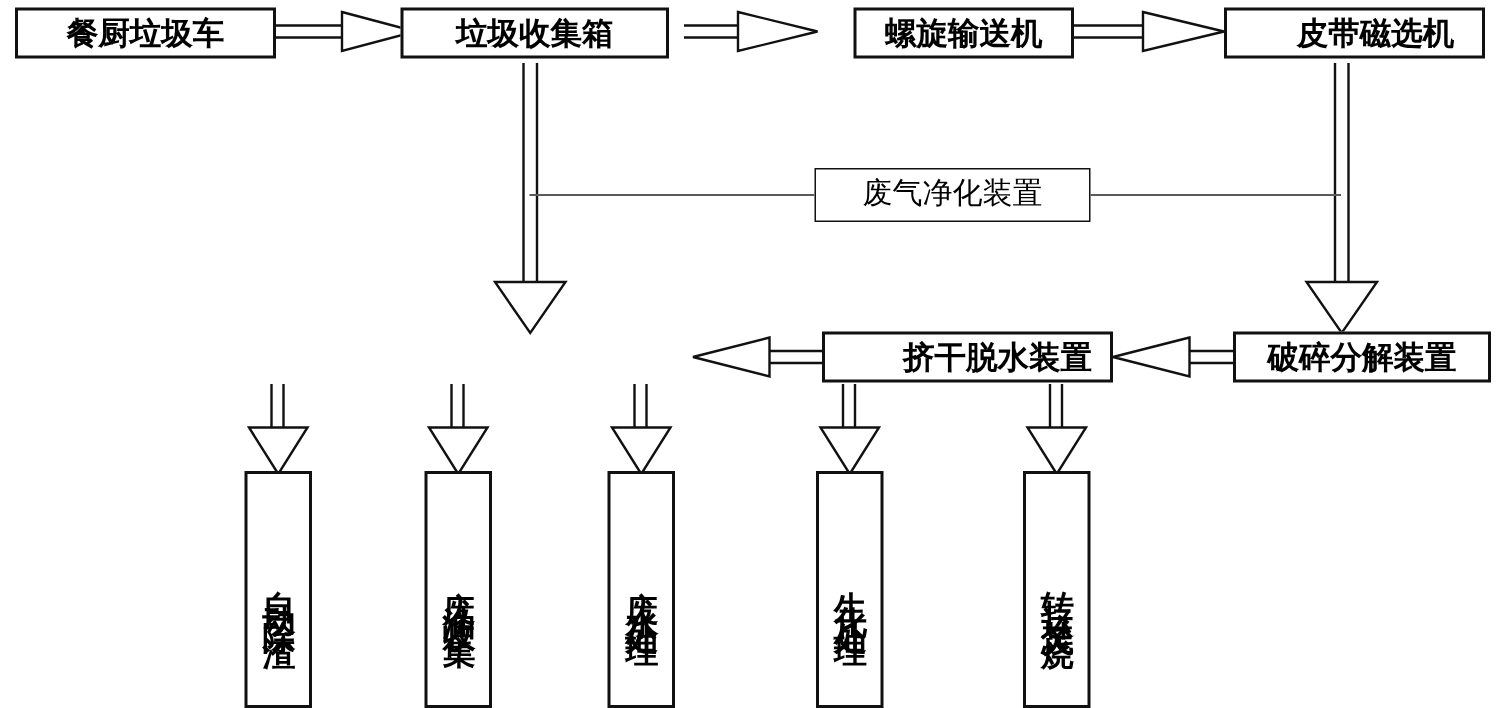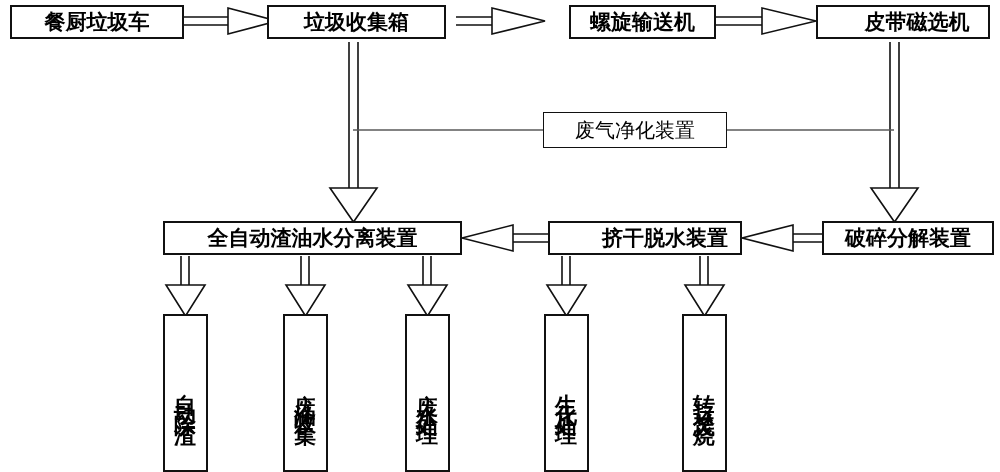--- a/index.html
+++ b/index.html
@@ -31,20 +31,21 @@
   }
   .node.h {
     font-size: 21px;
     font-weight: 700;
     white-space: nowrap;
   }
   .node.thin {
     border-width: 1px;
     font-weight: 400;
     font-size: 20px;
+    font-family: Liberation Mono, monospace;
   }
   .node.v {
     font-size: 22px;
     font-weight: 700;
     writing-mode: vertical-rl;
     text-orientation: upright;
     letter-spacing: 10px;
     padding-top: 6px;
   }
   svg.wires {
@@ -130,21 +131,20 @@
   <div class="node h" style="left:10px; top:5px; width:174px; height:34px;">餐厨垃圾车</div>
 
   <div class="node h" style="left:267px; top:5px; width:179px; height:34px;">垃圾收集箱</div>
 
   <div class="node h" style="left:569px; top:5px; width:147px; height:34px;">螺旋输送机</div>
 
   <div class="node h" style="left:816px; top:5px; width:174px; height:34px;padding-left:28px;">皮带磁选机</div>
 
   <div class="node thin" style="left:543px; top:112px; width:184px; height:36px;">废气净化装置</div>
 
-  <div class="node h" style="left:163px; top:221px; width:299px; height:34px;">全自动渣油水分离装置</div>
 
   <div class="node h" style="left:548px; top:221px; width:194px; height:34px;padding-left:40px;">挤干脱水装置</div>
 
   <div class="node h" style="left:822px; top:221px; width:172px; height:34px;text-align:center;">破碎分解装置</div>
 
   <div class="node v" style="left:163px; top:314px; width:45px; height:158px;">自动除渣</div>
 
   <div class="node v" style="left:283px; top:314px; width:45px; height:158px;">废油收集</div>
 
   <div class="node v" style="left:405px; top:314px; width:45px; height:158px;">废水处理</div>

